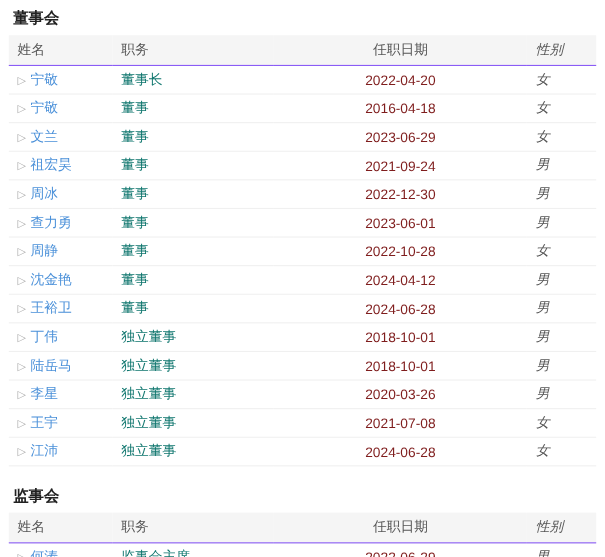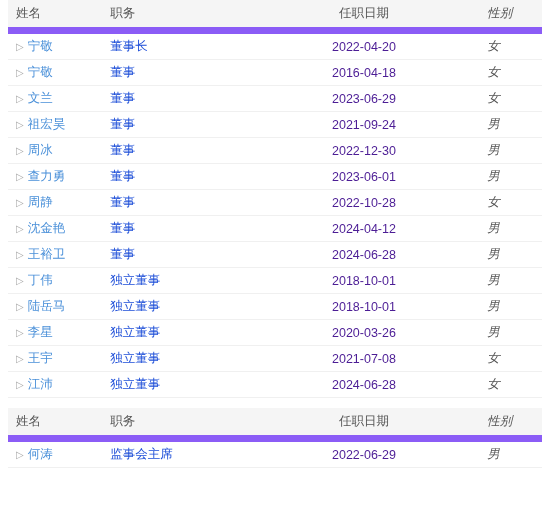--- a/index.html
+++ b/index.html
@@ -26,59 +26,60 @@
       font-size: 12.5px;
     }
     thead tr {
       background: #f5f5f5;
     }
     thead th {
       padding: 5px 8px;
       text-align: left;
       color: #555;
       font-weight: normal;
-      border-bottom: 7px solid #8b5cf6;
+      border-bottom: 1px solid #8b5cf6;
     }
     tbody tr {
       border-bottom: 1px solid #f0f0f0;
     }
     tbody td {
       padding: 4px 8px;
       vertical-align: middle;
     }
     .arrow-icon {
       color: #aaa;
       font-size: 10px;
       margin-right: 2px;
     }
     .name-cell {
       color: #4a90d9;
       display: flex;
       align-items: center;
       gap: 2px;
     }
     .date-cell {
-      color: #4c1d95;
+      color: #7f1d1d;
       margin-left: 32px;
     }
     .gender-cell {
       color: #555;
     }
     .position-cell {
-      color: #1d4ed8;
+      color: #0f766e;
     }
     .col-name { width: 90px; }
     .col-position { width: 140px; }
     .col-date { width: 220px; text-align: center; }
     .col-gender { width: 60px; font-style: italic; }
   </style>
 </head>
 <body>
 
 <div>
+  <div class="section-title">董事会</div>
   <div class="table-container">
     <table>
       <thead>
         <tr>
           <th class="col-name">姓名</th>
           <th class="col-position">职务</th>
           <th class="col-date">任职日期</th>
           <th class="col-gender">性别</th>
         </tr>
       </thead>
@@ -236,20 +237,21 @@
       <td class="col-position position-cell">独立董事</td>
       <td class="col-date date-cell">2024-06-28</td>
       <td class="col-gender gender-cell">女</td>
     </tr>
         </tbody>
     </table>
   </div>
 </div>
 
 <div>
+  <div class="section-title">监事会</div>
   <div class="table-container">
     <table>
       <thead>
         <tr>
           <th class="col-name">姓名</th>
           <th class="col-position">职务</th>
           <th class="col-date">任职日期</th>
           <th class="col-gender">性别</th>
         </tr>
       </thead>

